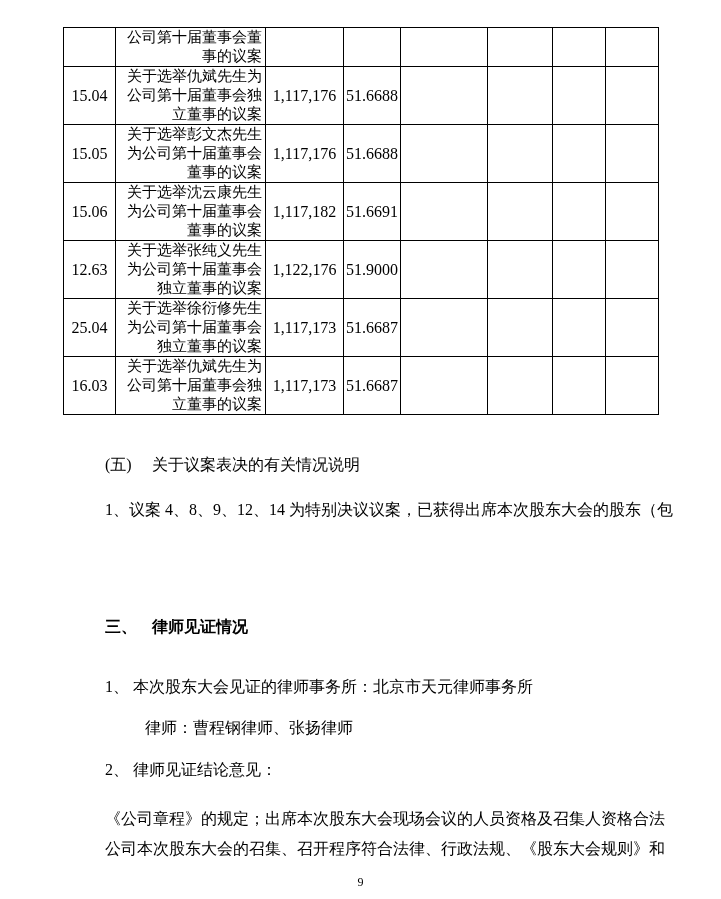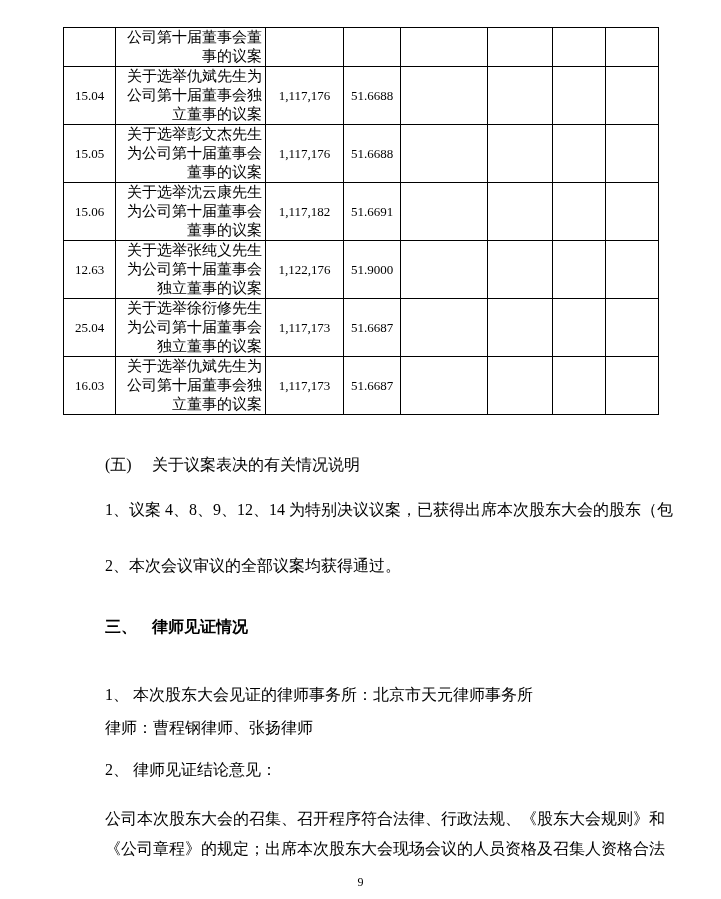--- a/index.html
+++ b/index.html
@@ -13,21 +13,21 @@
     overflow:hidden;
   }
   table.votes {
     position:absolute; left:63px; top:27px;
     width:595px;
     border-collapse:collapse;
     table-layout:fixed;
   }
   table.votes td {
     border:1px solid #000000;
-    font-size:13px;
+    font-size:16px;
     text-align:center;
     vertical-align:middle;
     padding:0;
     overflow:hidden;
   }
   table.votes td.name {
     text-align:right;
     padding:0 3px 0 4px;
     font-size:15px;
     line-height:19px;
@@ -35,22 +35,22 @@
   }
   tr.partial { height:39px; }
   tr.full { height:58px; }
 
   .tb { position:absolute; left:105px; font-size:16px; line-height:20px; white-space:nowrap; }
   .sec-label { display:inline-block; width:47px; }
   #sec5 { top:455px; }
   #para1 { top:496px; line-height:28px; width:530px; }
   #item2 { top:552px; line-height:28px; }
   #sec3 { top:617px; font-weight:bold; }
-  #firm { top:677px;margin-top:8px; }
-  #lawyers { top:718px; }
+  #firm { top:677px; }
+  #lawyers { top:718px;margin-left:40px; }
   #opinion { top:760px; }
   #conclusion { top:804px; line-height:30px; width:530px; }
   .pageno {
     position:absolute; top:874px; left:0; width:721px;
     text-align:center; font-size:12px; line-height:16px;
   }
 </style>
 </head>
 <body>
 
@@ -142,32 +142,31 @@
     </table>
 
   <div class="tb" id="sec5">
     <span class="sec-label">(五)</span><span>关于议案表决的有关情况说明</span>
   </div>
 
   <div class="tb" id="para1">
     <div>1、议案 4、8、9、12、14 为特别决议议案，已获得出席本次股东大会的股东（包</div>
   </div>
 
-  <div class="tb" id="item2">2、本次会议审议的全部议案均获得通过。</div>
 
   <div class="tb" id="sec3">
     <span class="sec-label">三、</span><span>律师见证情况</span>
   </div>
 
   <div class="tb" id="firm">1、 本次股东大会见证的律师事务所：北京市天元律师事务所</div>
 
   <div class="tb" id="lawyers">律师：曹程钢律师、张扬律师</div>
 
   <div class="tb" id="opinion">2、 律师见证结论意见：</div>
 
   <div class="tb" id="conclusion">
+    <div>《公司章程》的规定；出席本次股东大会现场会议的人员资格及召集人资格合法</div>
     <div>公司本次股东大会的召集、召开程序符合法律、行政法规、《股东大会规则》和</div>
-    <div>《公司章程》的规定；出席本次股东大会现场会议的人员资格及召集人资格合法</div>
   </div>
 
   <div class="pageno">9</div>
 
 </div>
 
 </body></html>

